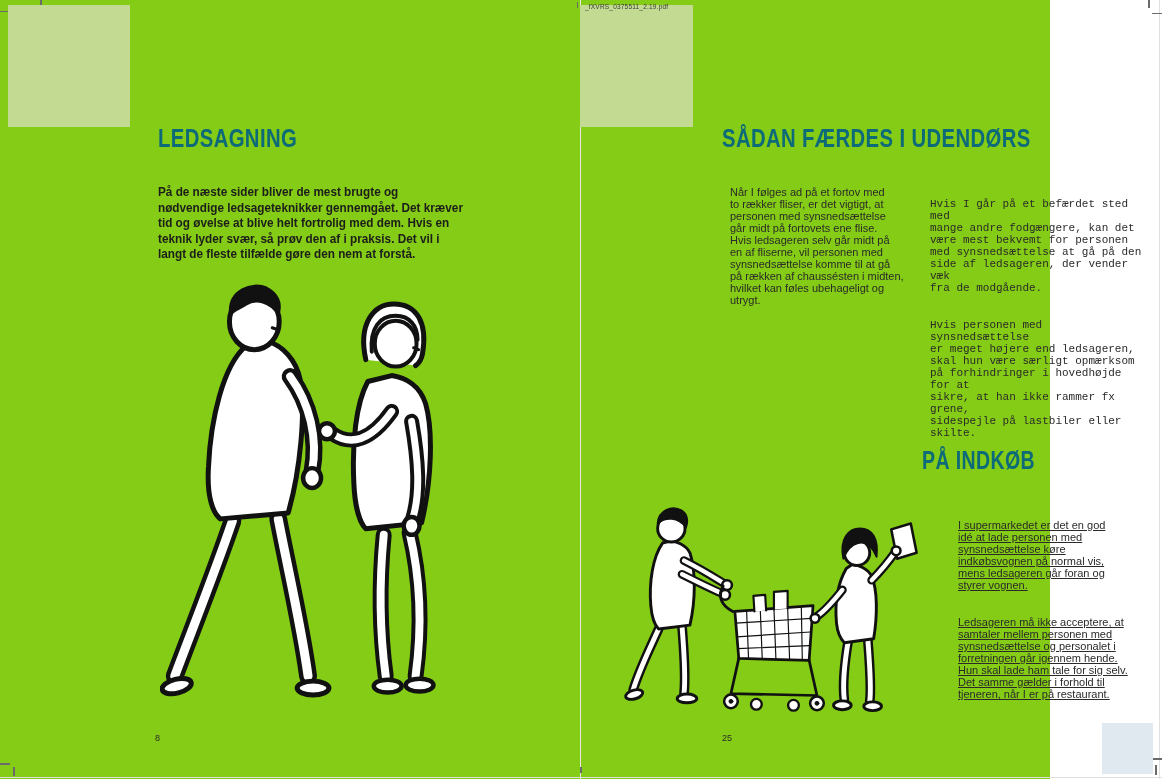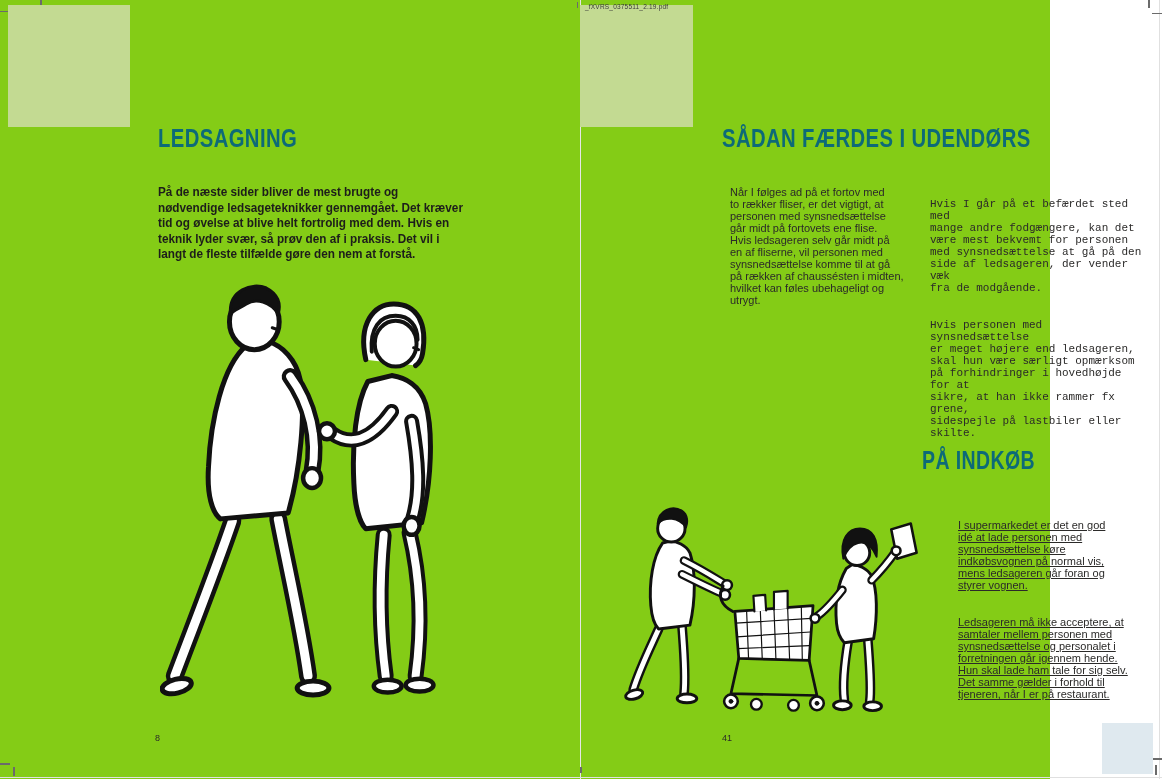--- a/index.html
+++ b/index.html
@@ -242,18 +242,18 @@
           <circle cx="277" cy="50" r="4.5" fill="#fff" stroke-width="2.6"></circle>
           <path d="M222,90 C210,105 202,113 196,117" stroke-width="9"></path>
           <path d="M222,90 C210,105 202,113 196,117" stroke="#fff" stroke-width="4.5"></path>
           <circle cx="194" cy="119" r="4.5" fill="#fff" stroke-width="2.6"></circle>
           <circle cx="237" cy="52" r="13" fill="#fff" stroke-width="3"></circle>
           <path d="M223,58 C219,38 228,27 240,27 C253,27 259,38 257,56 C252,44 246,40 238,42 C230,44 226,50 223,58 Z" fill="#111" stroke-width="2"></path>
         </g>
       </svg>
     </div>
 
-    <div class="page-num" style="left:722px; top:733px;">41</div>
+    <div class="page-num" style="left:722px; top:733px;">25</div>
 
     <div class="blue-block" style="left:1102px; top:723px; width:51px; height:51px;"></div>
   </div>
 
 </div>
 
 </body></html>

